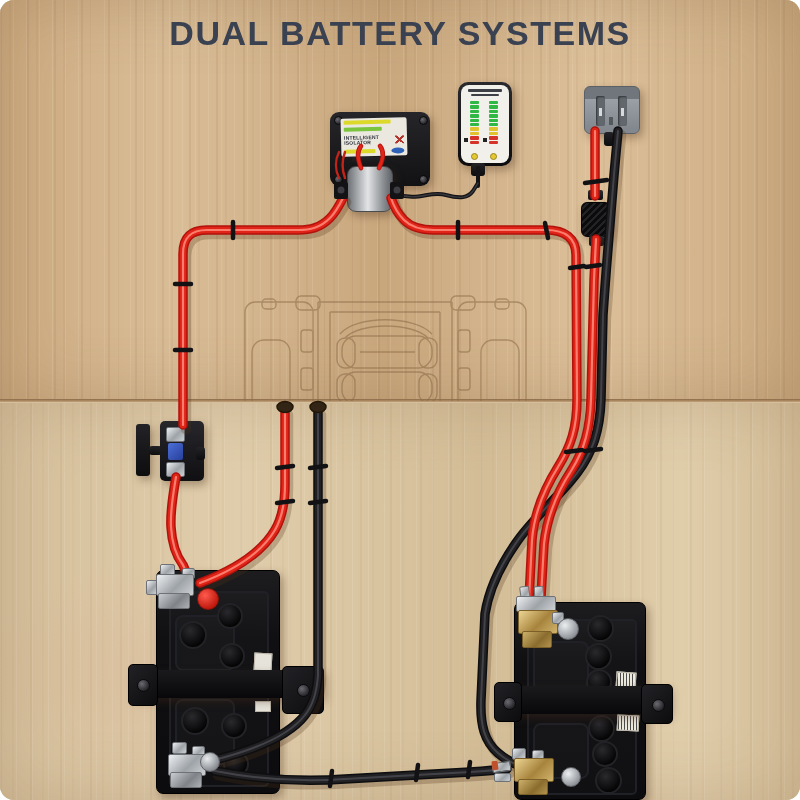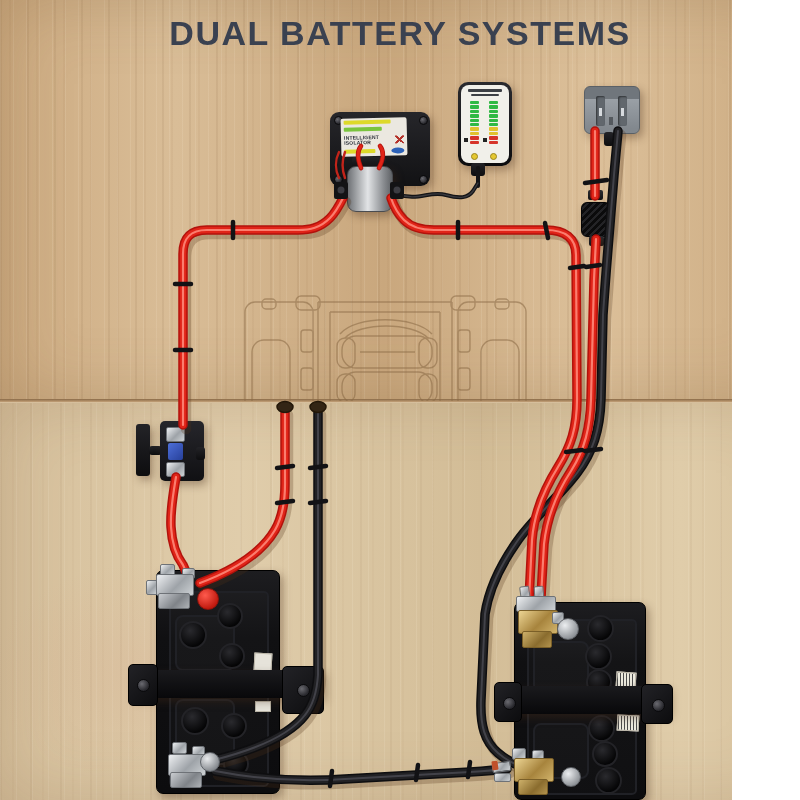--- a/index.html
+++ b/index.html
@@ -1,17 +1,17 @@
 <!DOCTYPE html>
 <html style="--title-color: #3a4150; --wood-top: #cfae85; --wood-bottom: #d9c4a0; --etch-color: #8a6a45; --wire-red: #e02418; --wire-red-dark: #b2120c; --wire-red-light: #ff8d7e; --wire-black: #212124; --wire-black-light: #4b4b52; --led-green: #2fb944; --led-yellow: #e0c22e; --led-red: #d6342a; --label-yellow: #ddd92a; --label-green: #7ac43e; --label-blue: #2d62b8;"><head>
 <meta charset="utf-8">
 <style>
   html,body{margin:0;padding:0;background:#ffffff;}
-  #stage{position:relative;width:732px;height:800px;overflow:hidden;
-         font-family:"Liberation Sans",sans-serif;}
+  #stage{position:relative;width:800px;height:800px;overflow:hidden;
+         font-family:"Liberation Sans",sans-serif;border-radius:14px;}
   
   .wood{position:absolute;left:0;width:800px;}
   #wood-top{top:0;height:402px;
     background-color:var(--wood-top,#cfae85);
     background-image:
       repeating-linear-gradient(90deg, rgba(125,90,55,.10) 0 2px, rgba(0,0,0,0) 2px 9px, rgba(160,120,80,.09) 9px 11px, rgba(0,0,0,0) 11px 27px),
       repeating-linear-gradient(90deg, rgba(255,242,222,.12) 0 1px, rgba(0,0,0,0) 1px 13px),
       linear-gradient(90deg,#cdab81,#d9bd97 22%,#c9a77d 48%,#dcc09a 74%,#cbaa80);
     box-shadow:inset 0 0 70px rgba(110,78,45,.25);}
   #wood-bottom{top:402px;height:398px;

